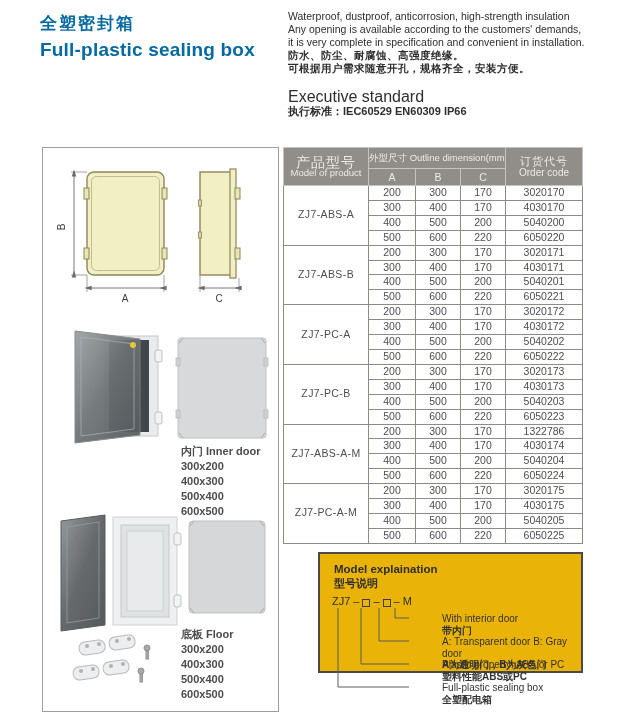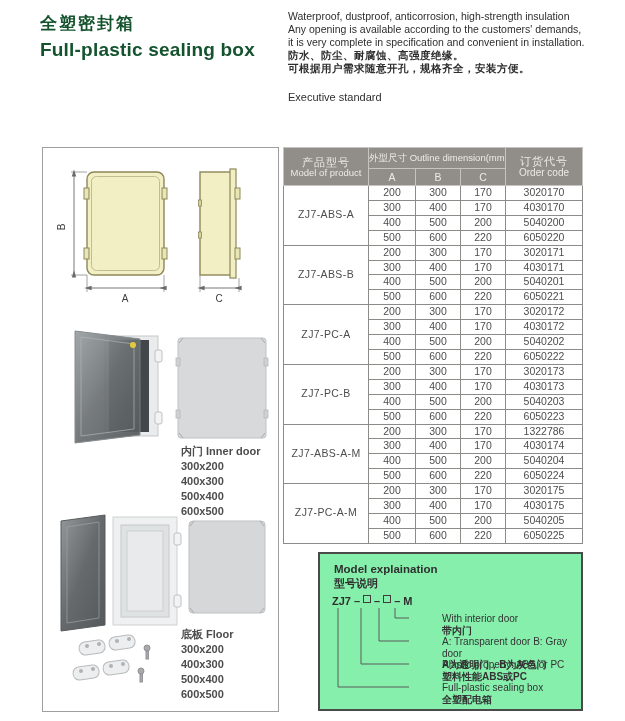--- a/index.html
+++ b/index.html
@@ -1,30 +1,30 @@
 <!DOCTYPE html>
 <html><head>
 <meta charset="utf-8">
 <style>
   * { margin:0; padding:0; box-sizing:border-box; }
   html,body { background:#ffffff; }
   body { font-family:"Liberation Sans","DejaVu Sans",sans-serif; }
   .page { position:relative; width:625px; height:721px; background:#ffffff; overflow:hidden; }
 
   
-  .title-block { position:absolute; left:40px; top:12px; color:#14532d; }
+  .title-block { position:absolute; left:40px; top:12px; color:#0369a1; }
   .title-zh { font-size:17px; font-weight:bold; letter-spacing:2px; }
   .title-en { font-size:19px; font-weight:bold; margin-top:4px; letter-spacing:0.2px; }
 
   .desc-block { position:absolute; left:288px; top:10px; width:330px; color:#2e2e2e; }
   .desc-line { font-size:10.5px; line-height:13px; }
   .desc-line.zh { font-weight:bold; letter-spacing:0.5px; }
 
   .standard-block { position:absolute; left:288px; top:90px; color:#2e2e2e; }
-  .standard-en { font-size:11px; line-height:14px; }
+  .standard-en { font-size:16px; line-height:14px; }
   .standard-zh { font-size:11px; line-height:14px; font-weight:bold; }
 
   
   .left-panel { position:absolute; left:42px; top:147px; width:237px; height:565px;
                 border:1px solid #9f9f9f; background:#ffffff; }
   .drawing-svg  { position:absolute; left:0; top:14px; }
   .photo-mid-svg { position:absolute; left:0; top:180px; }
   .photo-bot-svg { position:absolute; left:0; top:363px; }
 
   .size-block { position:absolute; color:#4c4c4c; font-size:11px; line-height:15px;font-weight:bold; }
@@ -35,37 +35,37 @@
   
   .spec-table-wrap { position:absolute; left:283px; top:147px; }
   table.spec { border-collapse:collapse; table-layout:fixed; width:299px;
                border:1px solid #7e7c79; }
   table.spec th, table.spec td { border:1px solid #8d8b88; text-align:center;
                padding:0; overflow:hidden; white-space:nowrap; }
   table.spec thead th { background:#918e8a; color:#edebe6; font-weight:normal;
                border-color:#c6c4c0; }
   .h1 th { height:21px; }
   .h2 th { height:17px; font-size:10.5px; color:#d9d7d3; }
-  .th-model .zh { font-size:11px; line-height:12px; letter-spacing:1px; }
+  .th-model .zh { font-size:14px; line-height:12px; letter-spacing:1px; }
   .th-model .en { font-size:9.5px; line-height:10px; }
   .th-dim { font-size:9.5px; }
   .th-code .zh { font-size:11px; line-height:12px; letter-spacing:1px; }
   .th-code .en { font-size:10px; line-height:11px; }
   table.spec tbody td { height:13.9px; line-height:13.9px; font-size:10.5px;
                color:#4d4d4d; background:#ffffff; }
   td.model-cell { font-size:10.5px; letter-spacing:0.4px; }
 
   
-  .exp-box { position:absolute; left:318px; top:552px; width:265px; height:159px;
-             border:2px solid #4a4a4a; background:#86efac; }
+  .exp-box { position:absolute; left:318px; top:552px; width:265px; height:121px;
+             border:2px solid #4a4a4a; background:#eab308; }
   .exp-title { position:absolute; left:14px; top:8px; color:#2f2f2f; }
   .exp-title-en { font-size:11.5px; font-weight:bold; line-height:14px; }
   .exp-title-zh { font-size:11px; font-weight:bold; line-height:14px; }
-  .exp-code { position:absolute; left:12px; top:41px; display:flex; align-items:flex-start;
-              gap:3px; color:#2f2f2f; font-size:11px; font-weight:bold; }
+  .exp-code { position:absolute; left:12px; top:41px; display:flex; align-items:flex-end;
+              gap:3px; color:#2f2f2f; font-size:11px; font-weight:normal; }
   .exp-square { width:8px; height:8px; border:1.5px solid #3d3d3d; display:inline-block; }
   .exp-connectors { position:absolute; left:0; top:0; pointer-events:none; }
   .exp-entries { position:absolute; left:92px; top:59px;margin-left:30px; }
   .exp-entry { height:23px; }
   .exp-en { font-size:10px; line-height:11.5px; color:#333333; }
   .exp-zh { font-size:10px; line-height:11.5px; color:#333333; font-weight:bold; }
 </style>
 </head>
 <body>
 
@@ -79,20 +79,21 @@
   <div class="desc-block">
     <div class="desc-line">Waterproof, dustproof, anticorrosion, high-strength insulation</div>
     <div class="desc-line">Any opening is available according to the customers' demands,</div>
     <div class="desc-line">it is very complete in specification and convenient in installation.</div>
     <div class="desc-line zh">防水、防尘、耐腐蚀、高强度绝缘。</div>
     <div class="desc-line zh">可根据用户需求随意开孔，规格齐全，安装方便。</div>
   </div>
 
   <div class="standard-block">
     <div class="standard-en">Executive standard</div>
+    <div class="standard-zh">执行标准：IEC60529  EN60309  IP66</div>
   </div>
 
   <div class="left-panel">
 
     <svg class="drawing-svg" width="237" height="160" viewBox="0 0 237 160">
       <defs>
         <marker id="arr" markerWidth="8" markerHeight="8" refX="4" refY="4" orient="auto">
           <path d="M0,4 L8,1.5 L8,6.5 Z" fill="#6a6a6a"></path>
         </marker>
       </defs>

